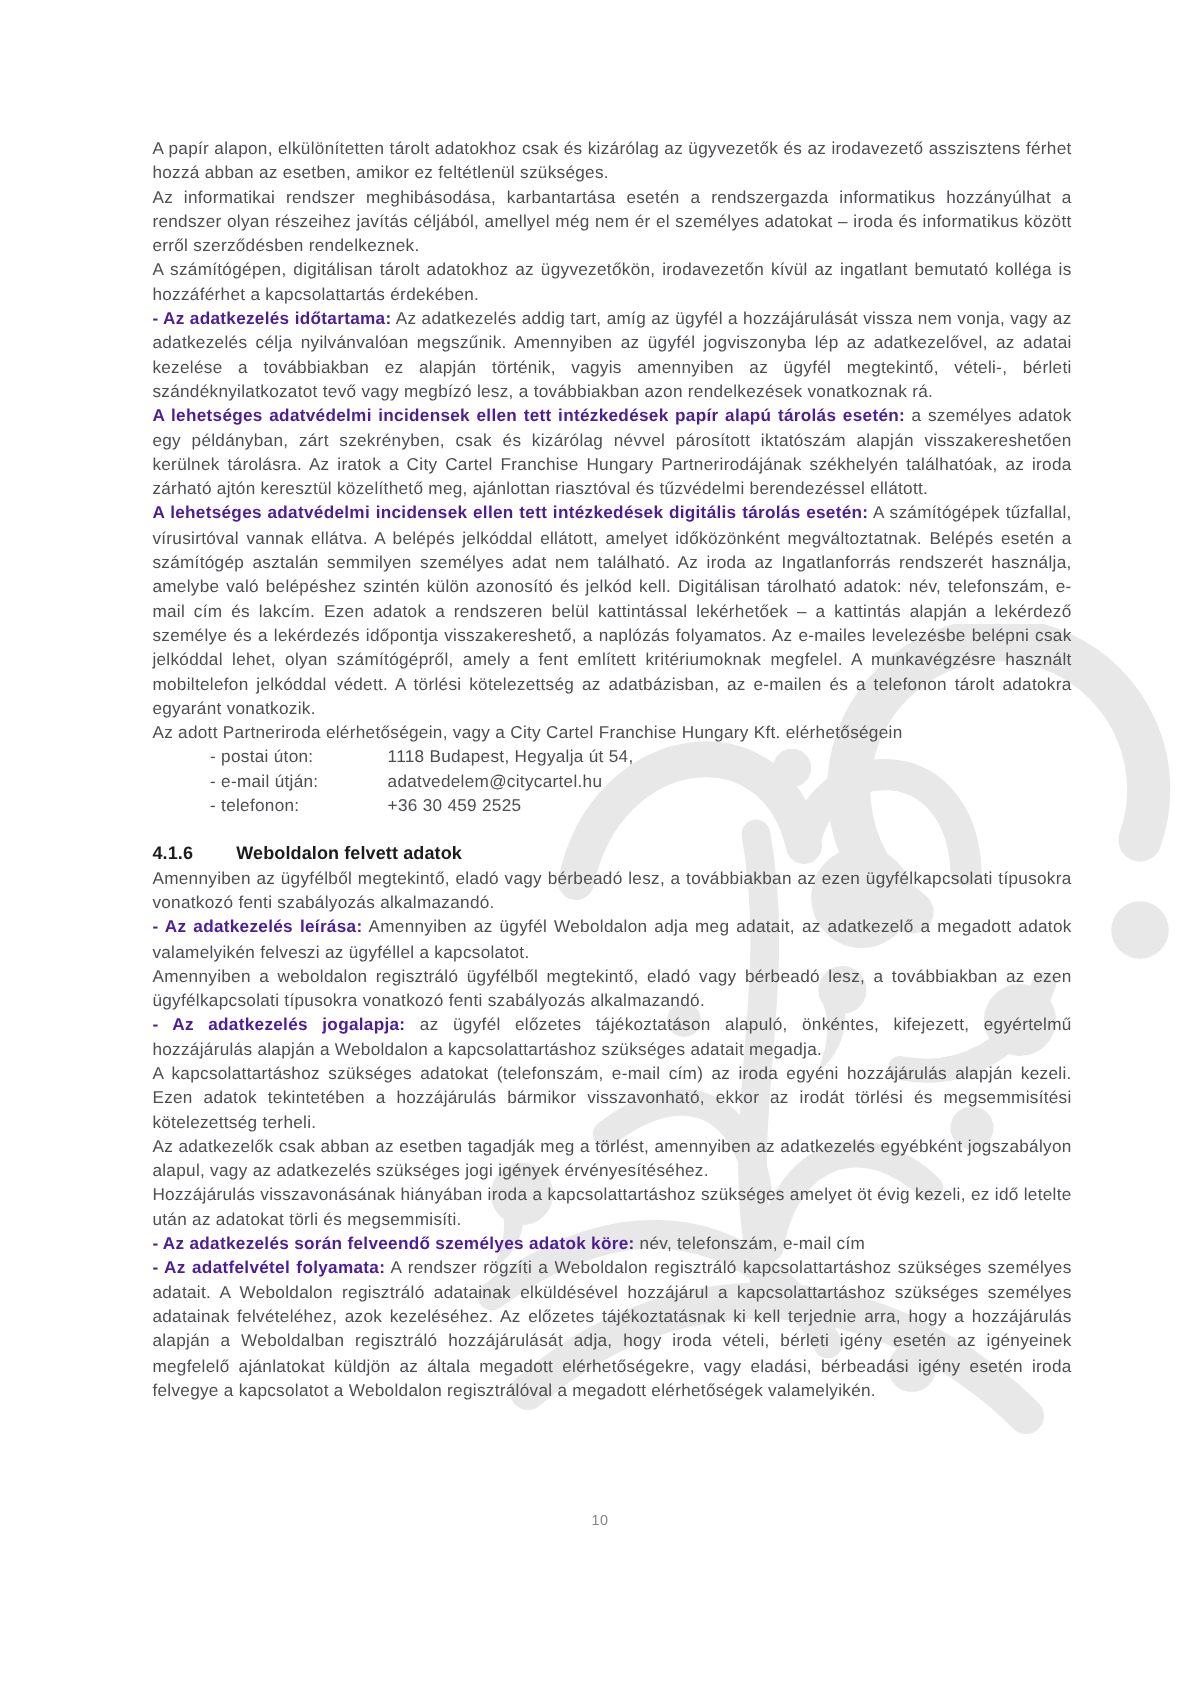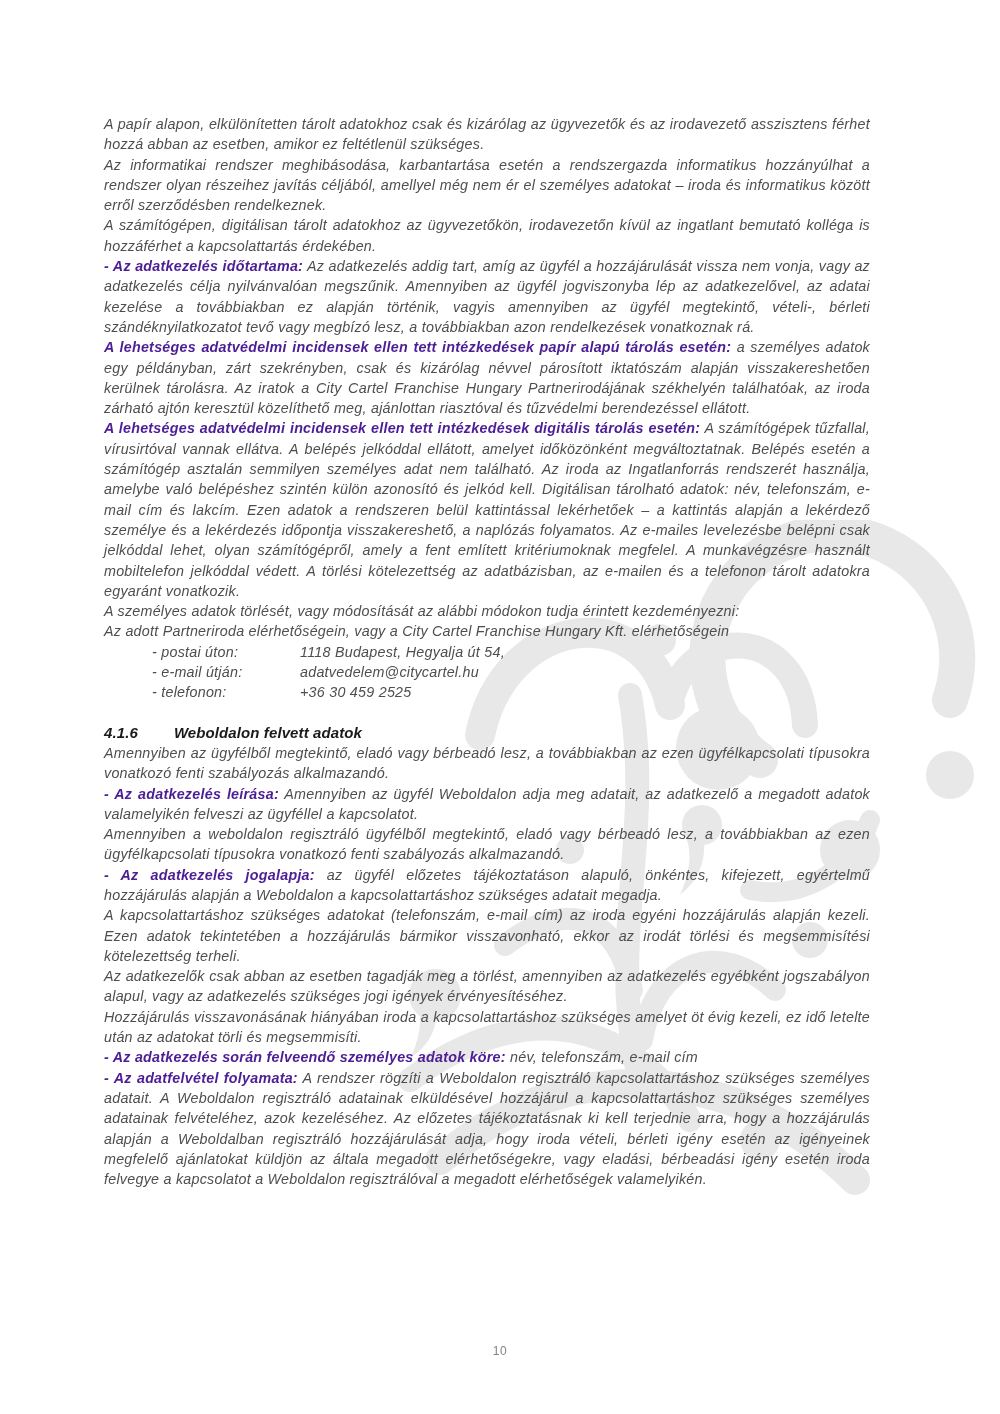--- a/index.html
+++ b/index.html
@@ -14,29 +14,28 @@
   .watermark {
     position: absolute;
     left: 330px;
     top: 520px;
     width: 690px;
     height: 700px;
     z-index: 0;
   }
   .content {
     position: absolute;
-    left: 104px;
+    left: 127px;
     top: 114px;
     width: 766px;
     z-index: 1;
     font-size: 14.3px;
     letter-spacing: 0.25px;
     line-height: 20.3px;
     color: #4e4e52;
-    font-style: italic;
   }
   p.para {
     margin: 0;
     text-align: justify;
   }
   .lead {
     font-weight: bold;
     color: #4c1d95;
   }
   .contacts { }
@@ -47,21 +46,21 @@
     margin-top: 20px;
     font-weight: bold;
     color: #1b1b1e;
     font-size: 15px;
     letter-spacing: 0.1px;
   }
   .section-heading .heading-number { display: inline-block; margin-right: 36px; }
   .page-number {
     position: absolute;
     left: 0; right: 0;
-    top: 1344px;
+    top: 1260px;
     text-align: center;
     font-size: 12px;
     color: #838387;
     z-index: 1;
     letter-spacing: 0.5px;
   }
 </style>
 </head>
 <body>
 
@@ -95,21 +94,20 @@
   </svg>
 
   <div class="content">
 
     <p class="para"><span class="lead"></span><span>A papír alapon, elkülönítetten tárolt adatokhoz csak és kizárólag az ügyvezetők és az irodavezető asszisztens férhet hozzá abban az esetben, amikor ez feltétlenül szükséges.</span></p>
     <p class="para"><span class="lead"></span><span>Az informatikai rendszer meghibásodása, karbantartása esetén a rendszergazda informatikus hozzányúlhat a rendszer olyan részeihez javítás céljából, amellyel még nem ér el személyes adatokat – iroda és informatikus között erről  szerződésben rendelkeznek.</span></p>
     <p class="para"><span class="lead"></span><span>A számítógépen, digitálisan tárolt adatokhoz az ügyvezetőkön, irodavezetőn kívül az ingatlant bemutató kolléga is hozzáférhet a kapcsolattartás érdekében.</span></p>
     <p class="para"><span class="lead">- Az adatkezelés időtartama:</span><span> Az adatkezelés addig tart, amíg az ügyfél a hozzájárulását vissza nem vonja, vagy az adatkezelés célja nyilvánvalóan megszűnik. Amennyiben az ügyfél jogviszonyba lép az adatkezelővel, az adatai kezelése a továbbiakban ez alapján történik, vagyis amennyiben az ügyfél megtekintő, vételi-, bérleti szándéknyilatkozatot tevő vagy megbízó lesz, a továbbiakban azon rendelkezések vonatkoznak rá.</span></p>
     <p class="para"><span class="lead">A lehetséges adatvédelmi incidensek ellen tett intézkedések papír alapú tárolás esetén:</span><span> a személyes adatok egy példányban, zárt szekrényben, csak és kizárólag névvel párosított iktatószám alapján visszakereshetően kerülnek tárolásra. Az iratok a City Cartel Franchise Hungary Partnerirodájának székhelyén találhatóak, az iroda zárható ajtón keresztül közelíthető meg, ajánlottan riasztóval és tűzvédelmi berendezéssel ellátott.</span></p>
     <p class="para"><span class="lead">A lehetséges adatvédelmi incidensek ellen tett intézkedések digitális tárolás esetén:</span><span> A számítógépek tűzfallal, vírusirtóval vannak ellátva. A belépés jelkóddal ellátott, amelyet időközönként megváltoztatnak. Belépés esetén a számítógép asztalán semmilyen személyes adat nem található. Az iroda az Ingatlanforrás rendszerét használja, amelybe való belépéshez szintén külön azonosító és jelkód kell. Digitálisan tárolható adatok: név, telefonszám, e-mail cím és lakcím. Ezen adatok a rendszeren belül kattintással lekérhetőek – a kattintás alapján a lekérdező személye és a lekérdezés időpontja visszakereshető, a naplózás folyamatos. Az e-mailes levelezésbe belépni csak jelkóddal lehet, olyan számítógépről, amely a fent említett kritériumoknak megfelel. A munkavégzésre használt mobiltelefon jelkóddal védett. A törlési kötelezettség az adatbázisban, az e-mailen és a telefonon tárolt adatokra egyaránt vonatkozik.</span></p>
-    <p class="para"><span class="lead"></span><span>A személyes adatok törlését, vagy módosítását az alábbi módokon tudja érintett kezdeményezni:</span></p>
     <p class="para"><span class="lead"></span><span>Az adott Partneriroda elérhetőségein, vagy a City Cartel Franchise Hungary Kft. elérhetőségein</span></p>
 
     <div class="contacts">
       <div class="contact-row">
         <span class="contact-label">- postai úton:</span>
         <span class="contact-value">1118 Budapest, Hegyalja út 54,</span>
       </div>
       <div class="contact-row">
         <span class="contact-label">- e-mail útján:</span>
         <span class="contact-value">adatvedelem@citycartel.hu</span>

